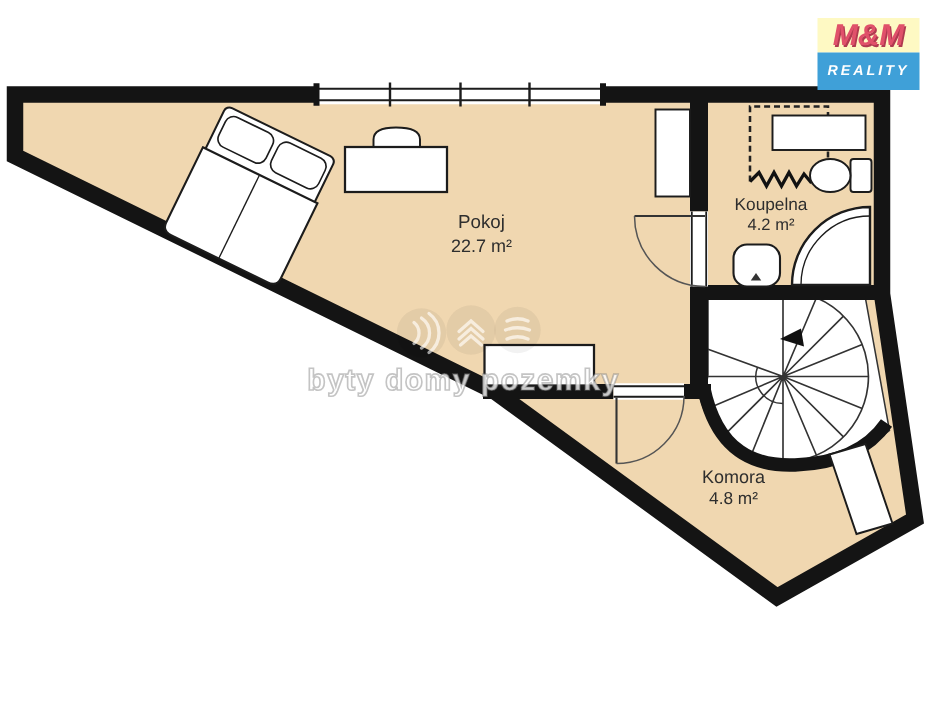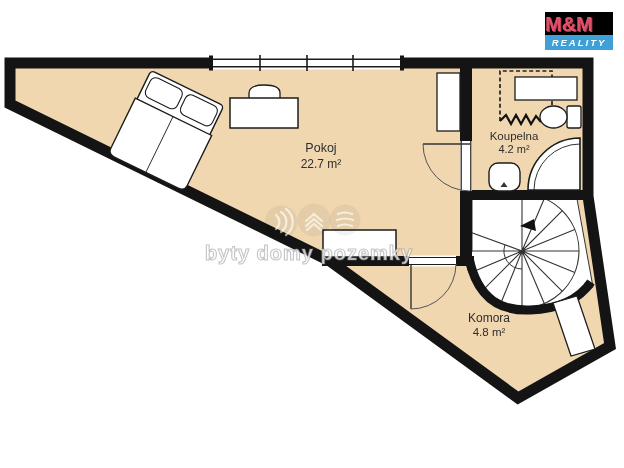--- a/index.html
+++ b/index.html
@@ -6,24 +6,24 @@
   .stage{position:relative;width:624px;height:468px;background:#fff;overflow:hidden;
          font-family:"Liberation Sans", sans-serif;}
   svg{position:absolute;left:0;top:0;}
   .room-label{fill:#2e2e2e;font-family:"Liberation Sans",sans-serif;text-anchor:middle;}
   .lbl-main{font-size:12.5px;}
   .lbl-area{font-size:12px;}
   .wm-text{font-family:"Liberation Sans",sans-serif;font-weight:bold;font-size:20px;
            fill:rgba(255,255,255,0.78);stroke:rgba(125,125,125,0.45);stroke-width:1.1px;
            text-anchor:middle;letter-spacing:1px;}
   .logo{position:absolute;left:545px;top:12px;width:68px;height:36px;box-shadow:0 0 0 1px rgba(255,255,255,1);}
-  .logo-top{height:23px;background:#000000;display:flex;align-items:center;}
+  .logo-top{height:23px;background:#fef9c3;display:flex;align-items:center;justify-content:center;font-style:italic;}
   .logo-mm{color:#e0516a;font-weight:900;font-size:20px;letter-spacing:0px;line-height:1;
            text-shadow:1px 1px 0 #b03a50;}
-  .logo-bottom{height:15px;background:#3fa0d8;display:flex;align-items:center;justify-content:center;}
+  .logo-bottom{height:25px;background:#3fa0d8;display:flex;align-items:center;justify-content:center;}
   .logo-reality{color:#ffffff;font-weight:bold;font-style:italic;font-size:9.5px;letter-spacing:2px;line-height:1;}
 </style>
 </head>
 <body>
 
 <div class="stage">
   <svg width="624" height="468" viewBox="0 0 624 468">
 
     <path d="M 10 63 L 588 63 L 588 196 L 610 346 L 518 398 L 330 261 L 10 104 Z" fill="#f0d7b0" stroke="#141414" stroke-width="11" stroke-linejoin="miter"></path>
 

